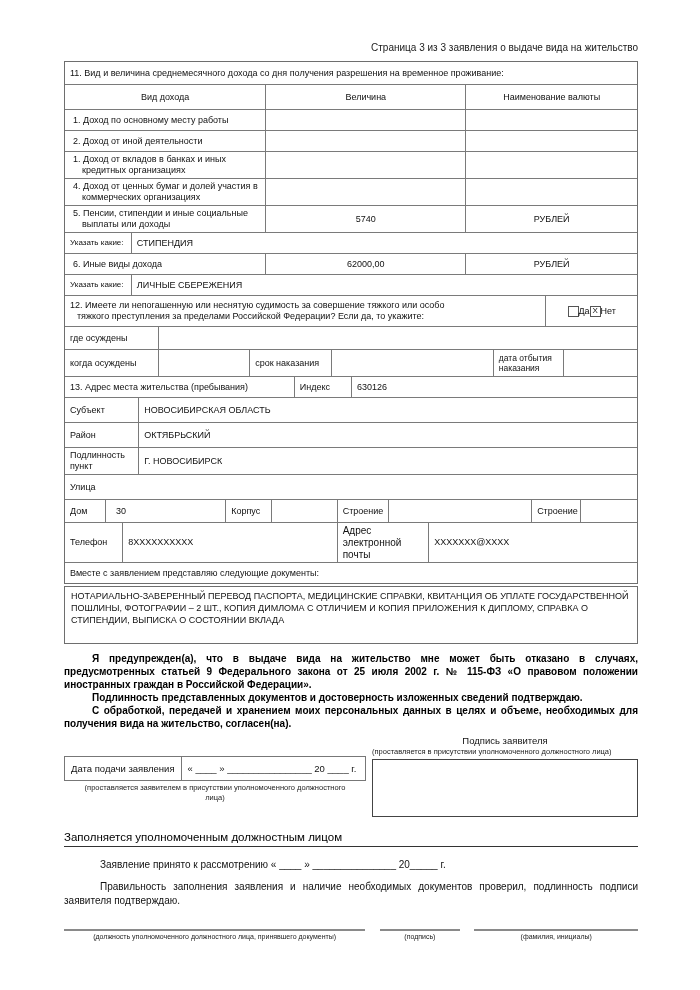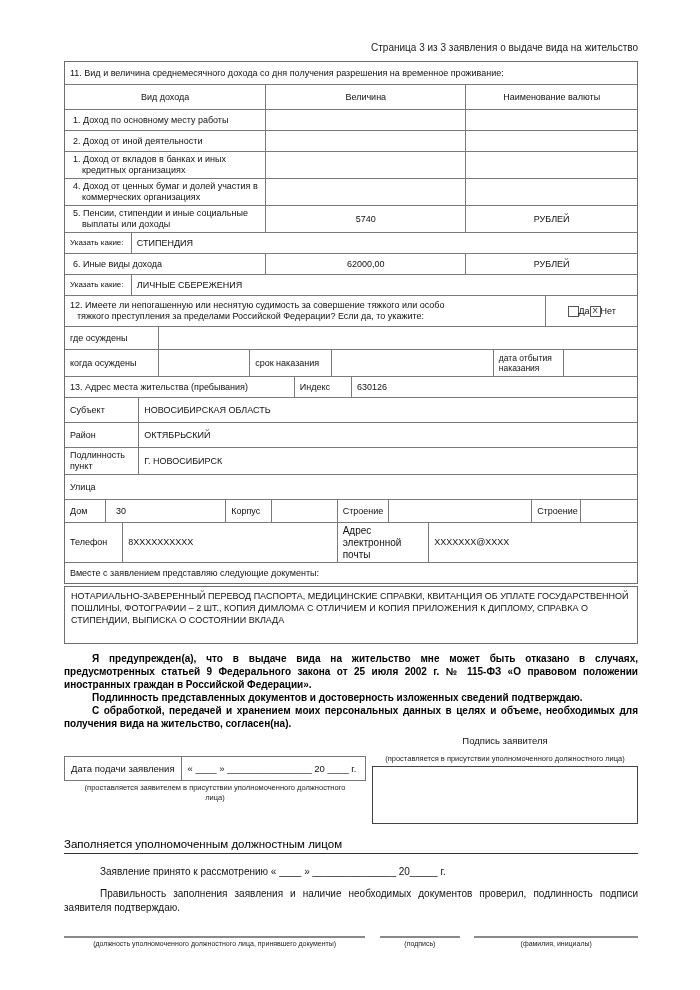--- a/index.html
+++ b/index.html
@@ -53,21 +53,21 @@
 
   
   .cols { display:flex; justify-content:space-between; margin-top:5px; }
   .col-left { width:302px; margin-top:21px; }
   .col-right { width:266px; }
   .datebox { border:1px solid #777; display:flex; min-height:25px; }
   .datebox .dlabel { padding:4px 6px; font-size:9.5px; border-right:1px solid #777; display:flex; align-items:center; white-space:nowrap; }
   .datebox .dval { padding:4px 6px; font-size:9.5px; display:flex; align-items:center; flex:1; }
   .date-caption { font-size:7.5px; text-align:center; margin-top:2px; padding:0 12px; line-height:1.3; color:#222; }
   .sig-title { text-align:center; font-size:9.5px; }
-  .sig-sub { text-align:center; font-size:7.5px; margin-top:8px; color:#222; }
+  .sig-sub { font-size:7.5px; margin-top:1px; color:#222; }
   .sig-box { border:1.5px solid #444; height:58px; margin-top:3px; }
 
   
   .official-heading { margin-top:14px; font-size:11.5px; border-bottom:1px solid #333; padding-bottom:3px; color:#000; }
   .accepted { margin-top:12px; margin-left:36px; font-size:10px; }
   .checked-para { margin-top:10px; font-size:10px; line-height:1.35; text-align:justify; text-indent:36px; }
   .sig-lines { display:flex; margin-top:22px; justify-content:space-between; }
   .sig-line { border-top:2px solid #8a8a8a; padding-top:2px; }
   .sig-line .cap { font-size:7px; text-align:center; color:#222; }
   .sl-1 { width:52.5%; } .sl-2 { width:14%; } .sl-3 { width:28.5%; }

